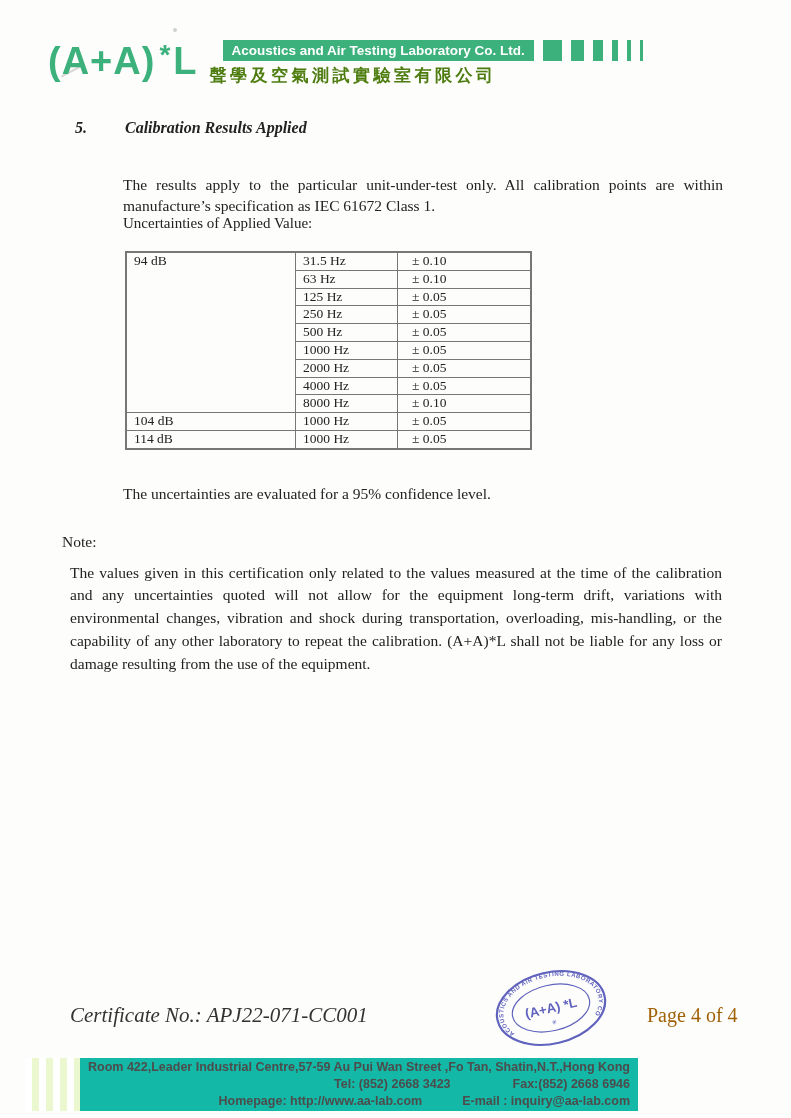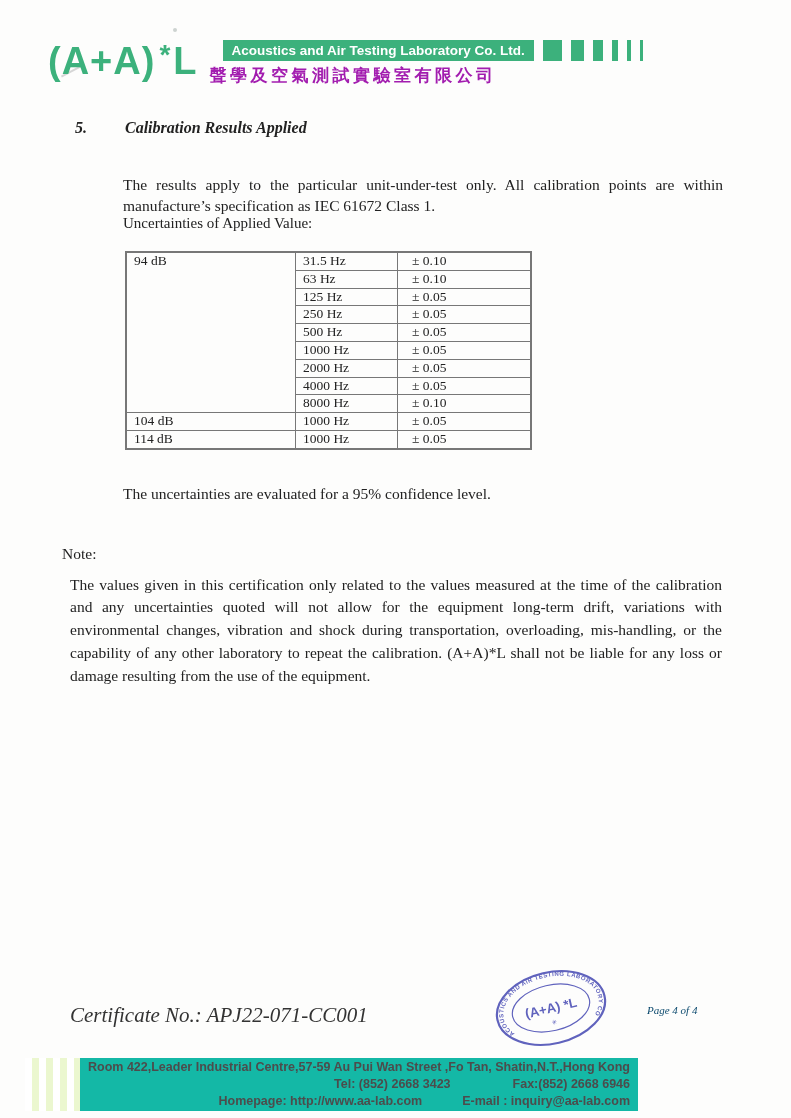--- a/index.html
+++ b/index.html
@@ -17,21 +17,21 @@
   .banner-col{margin-left:12px;padding-top:6px;}
   .banner-row{display:flex;align-items:flex-end;padding-left:13px;}
   .banner{
     background:#3cb17c;color:#fff;font-family:"Liberation Sans",sans-serif;
     font-weight:bold;font-size:13.5px;line-height:21px;padding:0 9px;white-space:nowrap;
   }
   .bars{display:flex;align-items:stretch;margin-left:9px;}
   .bars div{background:#3cb17c;height:21px;margin-right:9px;}
   .b1{width:19px}.b2{width:13px}.b3{width:10px}.b4{width:6px}.b5{width:4px}.b6{width:3px}
   .cn{
-    color:#a21caf;font-size:17px;letter-spacing:3.5px;margin-top:3px;
+    color:#4d7c0f;font-size:17px;letter-spacing:3.5px;margin-top:3px;
     font-family:"Liberation Sans",sans-serif;font-weight:bold;white-space:nowrap;
   }
   .artifact1{position:absolute;left:60px;top:70px;width:24px;height:0;
     border-top:2px solid #d6d6d6;transform:rotate(-28deg);}
   .artifact2{position:absolute;left:173px;top:28px;width:4px;height:4px;background:#cdd3d0;border-radius:50%;}
   
   .sec-head{position:absolute;left:75px;top:119px;display:flex;
     font-size:16px;font-weight:bold;font-style:italic;}
   .sec-head .num{width:50px;}
   .intro{position:absolute;left:123px;top:158px;width:600px;
@@ -39,25 +39,25 @@
   .tbl-label{position:absolute;left:123px;top:215px;font-size:15px;}
   
   table.unc{position:absolute;left:125px;top:251px;border-collapse:collapse;
     border:2px solid #777;font-size:13.5px;}
   table.unc td{border:1px solid #777;height:16.8px;line-height:16.8px;padding:0 0 0 7px;margin-left:24px;}
   td.c1{width:161px;vertical-align:top;}
   td.c2{width:94px;}
   td.c3{width:118px;padding-left:14px !important;}
   .conf{position:absolute;left:123px;top:485px;font-size:15.5px;}
   
-  .note{position:absolute;left:62px;top:543px;width:668px;font-size:15.5px;line-height:22.7px;}
+  .note{position:absolute;left:62px;top:531px;width:668px;font-size:15.5px;line-height:22.7px;}
   .note p{margin:8px;text-align:justify;}
   
   .cert{position:absolute;left:70px;top:1003px;font-size:21px;font-style:italic;color:#333;}
-  .pageno{position:absolute;left:647px;top:1004px;font-size:11px;font-style:italic;color:#0c4a6e;}
+  .pageno{position:absolute;left:647px;top:1004px;font-size:20px;color:#a16207;}
   .stamp{position:absolute;left:487px;top:964px;width:128px;height:88px;
     transform:rotate(-13deg);opacity:.92;}
   
   .fbar{position:absolute;left:25px;top:1058px;width:613px;height:53px;display:flex;
     font-family:"Liberation Sans",sans-serif;}
   .fbar .stripes{width:55px;height:100%;
     background:repeating-linear-gradient(90deg,#ffffff 0 7px,#ebf7cf 7px 14px);}
   .fbar .ftext{flex:1;background:#14b8a6;color:#4c4c4c;font-size:12.5px;font-weight:bold;
     line-height:17.2px;padding-top:1px;}
   .fline1{text-align:center;white-space:nowrap;}

